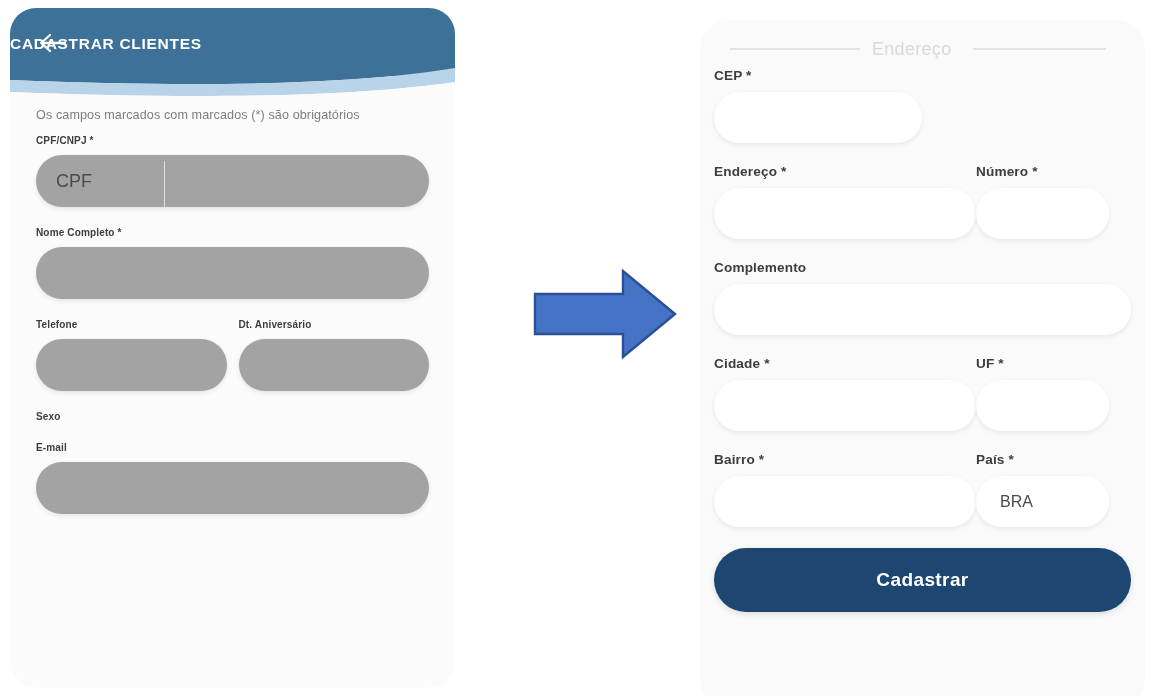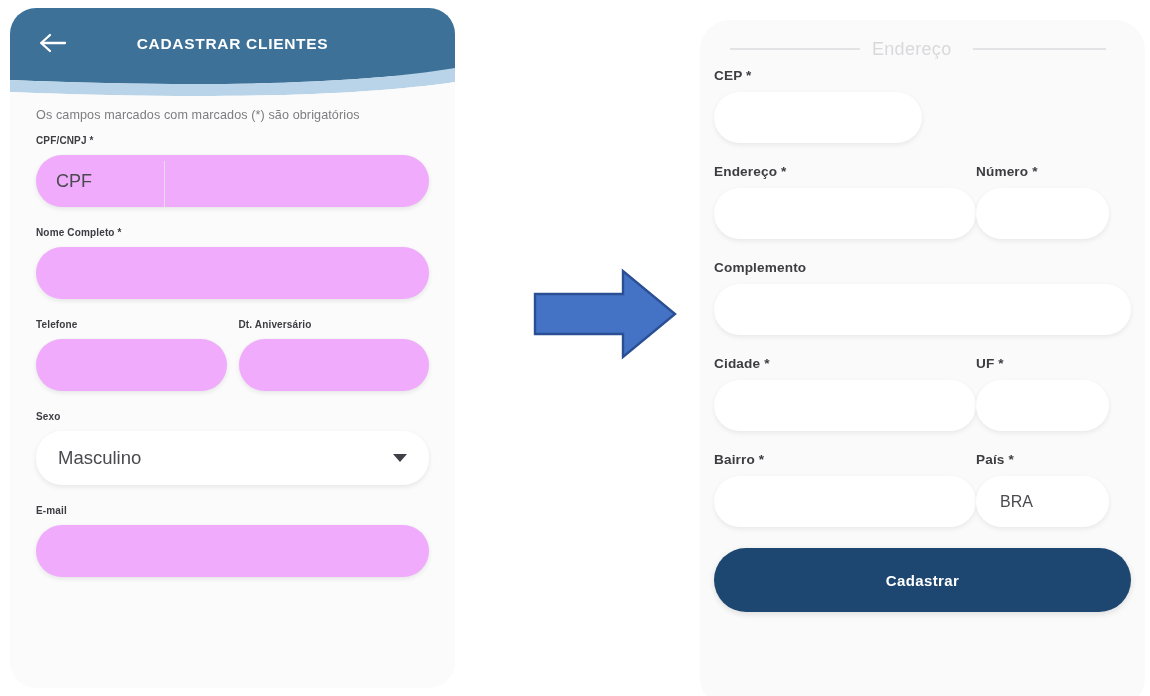--- a/index.html
+++ b/index.html
@@ -48,21 +48,20 @@
     width: 30px;
     height: 22px;
     cursor: pointer;
   }
 
   .appbar-title {
     position: absolute;
     left: 0;
     top: 27px;
     width: 100%;
-    text-align: center;
     color: #ffffff;
     font-size: 15.5px;
     font-weight: bold;
     letter-spacing: 0.7px;
   }
 
   .wave {
     position: absolute;
     left: 0;
     top: 52px;
@@ -88,21 +87,21 @@
 
   .fld-label {
     font-size: 10px;
     font-weight: bold;
     color: #3c3c42;
     letter-spacing: 0.15px;
     margin-bottom: 9px;
   }
 
   .input-box {
-    background: #f0abfc;
+    background: #a3a3a3;
     border-radius: 26px;
     box-shadow: 0 2px 5px rgba(0,0,0,0.085), 0 0 0 0.7px rgba(0,0,0,0.012);
     height: 52px;
     width: 100%;
     display: flex;
     align-items: flex-end;
     cursor: text;
   }
 
   .cpf-box {
@@ -243,21 +242,21 @@
 
   .submit-btn {
     margin-top: 12px;
     height: 64px;
     background: #1d4671;
     border-radius: 32px;
     display: flex;
     align-items: center;
     justify-content: center;
     color: #ffffff;
-    font-size: 15px;
+    font-size: 19px;
     font-weight: bold;
     letter-spacing: 0.4px;
     cursor: pointer;
     box-shadow: 0 2px 6px rgba(0,0,0,0.12);
   }
 </style>
 </head>
 <body>
 
 <div id="stage">
@@ -305,24 +304,20 @@
           <div class="input-box" placeholder=""></div>
         </div>
         <div class="col">
           <div class="fld-label">Dt. Aniversário</div>
           <div class="input-box" placeholder=""></div>
         </div>
       </div>
 
       <div class="fgroup">
         <div class="fld-label">Sexo</div>
-        <div class="select-box">
-          <span class="select-value">Masculino</span>
-          <span class="caret"></span>
-        </div>
       </div>
 
       <div class="fgroup">
         <div class="fld-label">E-mail</div>
         <div class="input-box" placeholder=""></div>
       </div>
 
     </div>
   </div>
 

